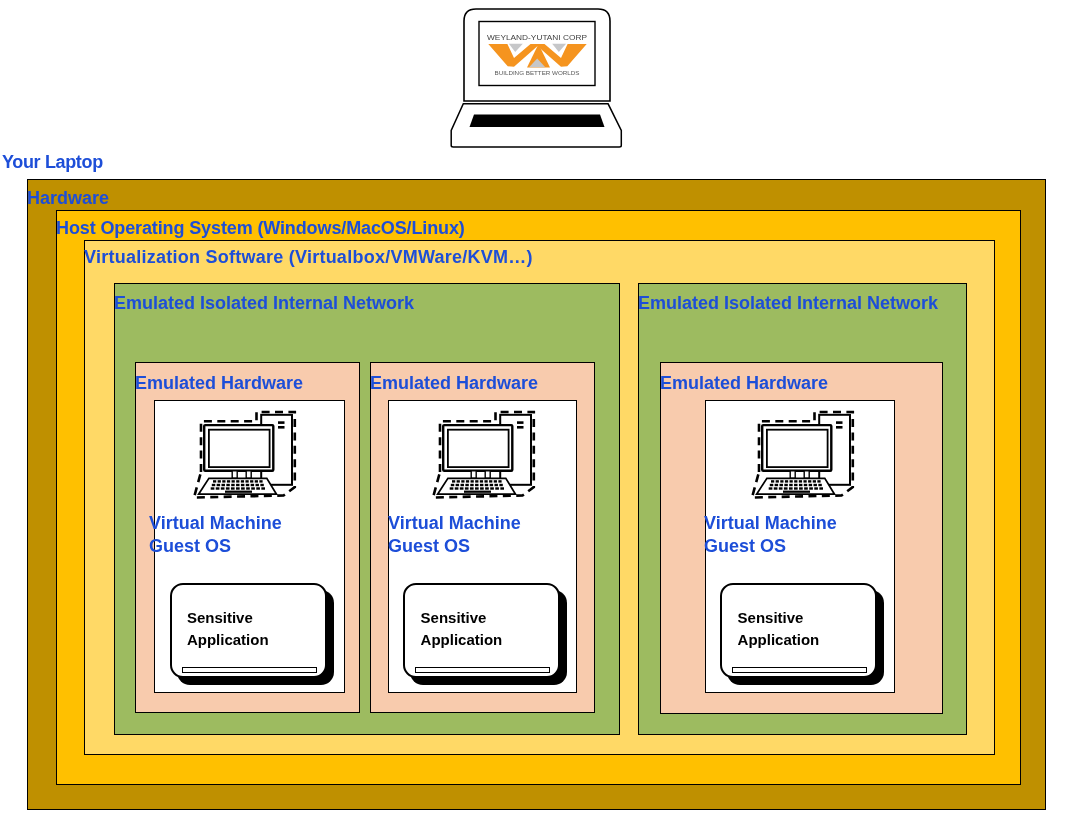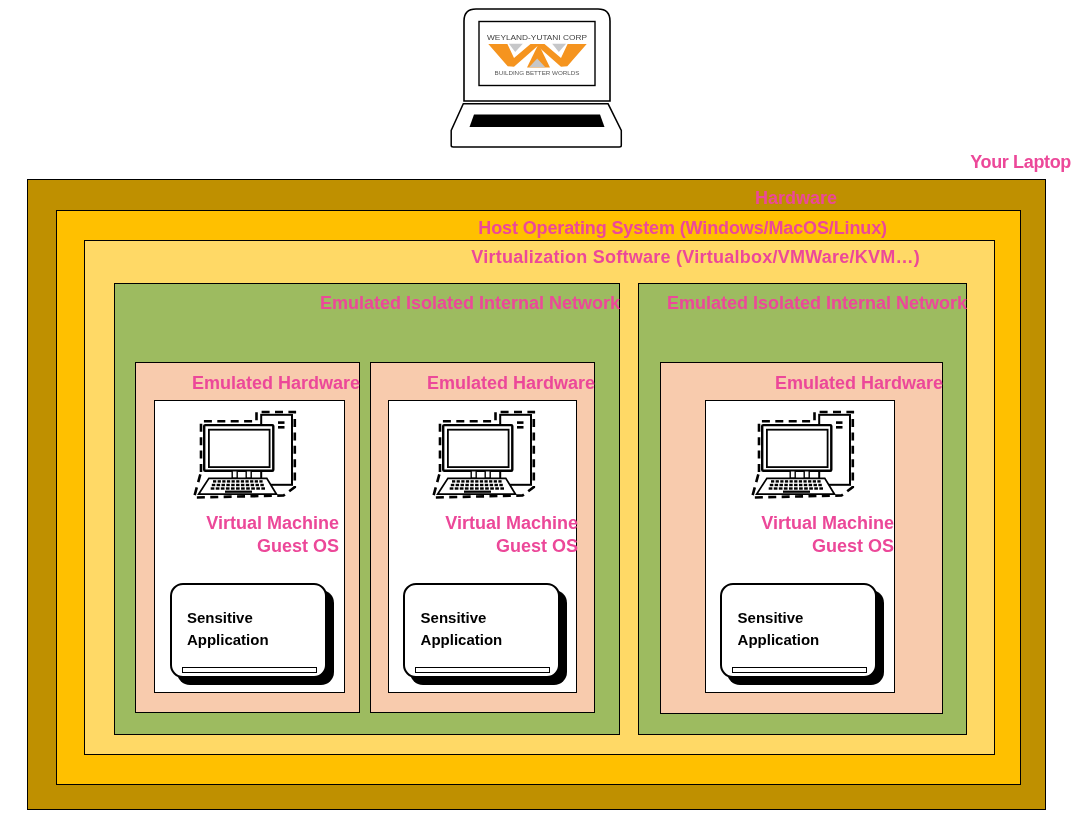--- a/index.html
+++ b/index.html
@@ -1,19 +1,19 @@
 <!DOCTYPE html>
 <html><head>
 <meta charset="utf-8">
 <style>
   html,body{margin:0;padding:0;}
   body{width:1071px;height:832px;position:relative;background:#ffffff;
        font-family:"Liberation Sans", sans-serif;overflow:hidden;}
   .abs{position:absolute;box-sizing:border-box;}
-  .lbl{position:absolute;text-align:right;font-weight:bold;color:#ec4899;
+  .lbl{position:absolute;text-align:left;font-weight:bold;color:#1d4ed8;
        white-space:nowrap;font-size:18px;line-height:20px;}
 </style>
 </head>
 <body>
 
 <svg class="abs" style="left:436px;top:0px;" width="200" height="152" viewBox="0 0 200 152">
 
   <path d="M 28 101 L 28 21 Q 28 9 40 9 L 162 9 Q 174 9 174 21 L 174 101 Z" fill="#ffffff" stroke="#000000" stroke-width="1.6"></path>
 
   <rect x="43" y="21.5" width="116" height="64" fill="#ffffff" stroke="#000000" stroke-width="1.4"></rect>

